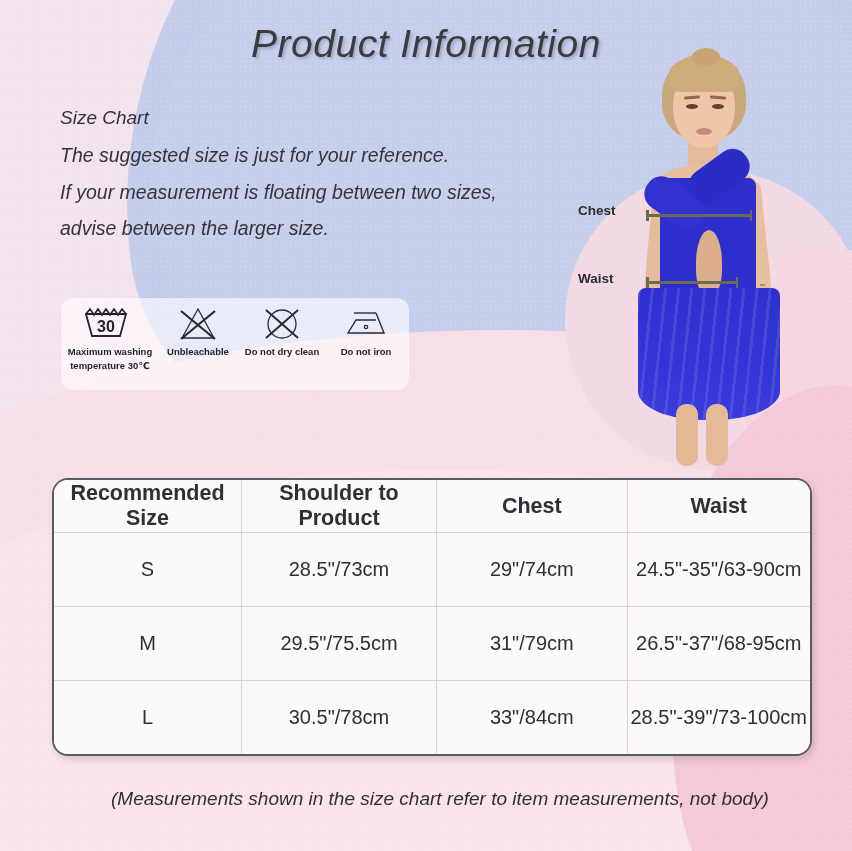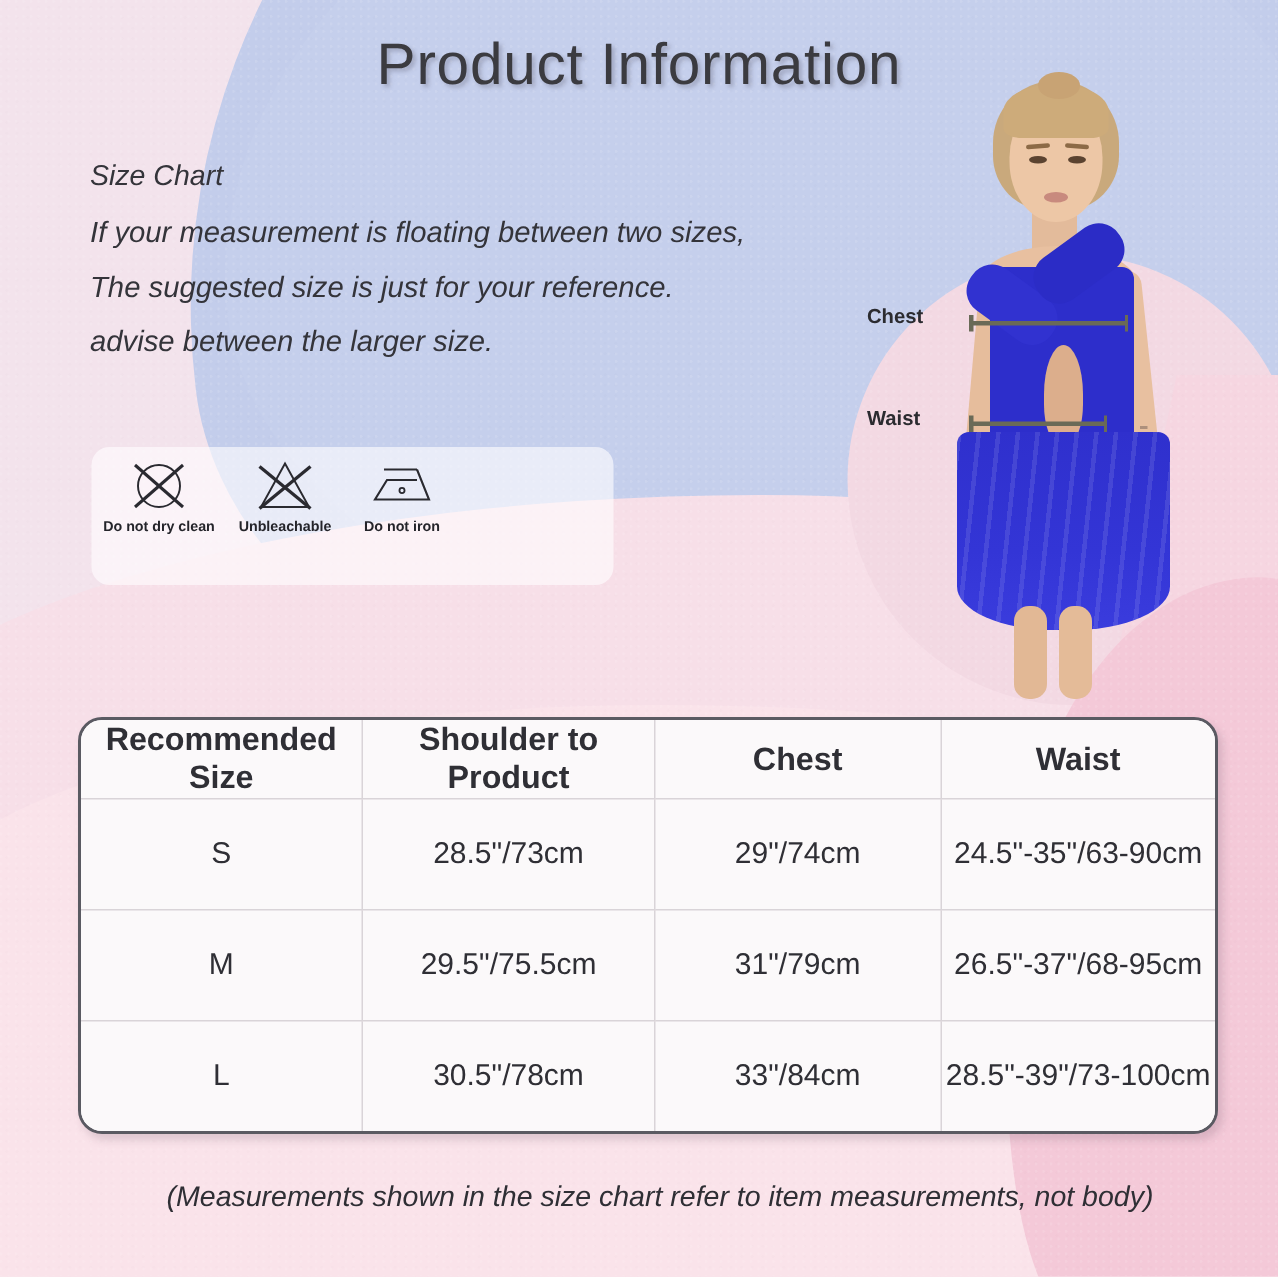--- a/index.html
+++ b/index.html
@@ -51,21 +51,21 @@
     position:absolute;inset:0;opacity:.16;
     background-image:
       radial-gradient(circle at 12% 22%, rgba(255,255,255,.7) 0 1px, transparent 1px),
       radial-gradient(circle at 64% 71%, rgba(0,0,0,.07) 0 1px, transparent 1px);
     background-size:5px 5px, 7px 7px;
   }
 
   
   .title{
     position:absolute;left:0;right:0;top:22px;text-align:center;
-    font-size:39px;font-weight:400;letter-spacing:.5px;
+    font-size:39px;font-style:italic;font-weight:400;letter-spacing:.5px;
     color:#3b3b40;text-shadow:2px 2px 3px rgba(90,90,110,.35);
   }
 
   
   .intro{position:absolute;left:60px;top:108px;width:540px;color:#34343a;}
   .intro .line{font-style:italic;font-size:19.5px;line-height:1;margin-bottom:17px;white-space:nowrap;}
   .intro .line.head{font-size:19px;margin-bottom:19px;}
 
   
   .care-panel{
@@ -196,48 +196,59 @@
   </div>
 
   <div class="meas-label" style="left:578px;top:203px;">Chest</div>
   <div class="meas-line" style="left:646px;top:214px;width:106px;"></div>
 
   <div class="meas-label" style="left:578px;top:271px;">Waist</div>
   <div class="meas-line" style="left:646px;top:281px;width:92px;"></div>
 
   <div class="intro">
     <div class="line head">Size Chart</div>
+    <div class="line">The suggested size is just for your reference.</div>
     <div class="line">If your measurement is floating between two sizes,</div>
-    <div class="line">The suggested size is just for your reference.</div>
     <div class="line">advise between the larger size.</div>
   </div>
 
   <div class="care-panel">
 
+    <div class="care-item wash">
+      <div class="care-ico">
+        <svg width="56" height="36" viewBox="0 0 56 36">
+          <path d="M4 8 L8 3 L12 9 L16 3 L20 9 L24 3 L28 9 L32 3 L36 9 L40 3 L44 8" fill="none" stroke="#232329" stroke-width="1.6"></path>
+          <path d="M4 8 L10 30 L38 30 L44 8 Z" fill="none" stroke="#232329" stroke-width="1.8"></path>
+          <text x="24" y="26" font-family="'Liberation Sans',sans-serif" font-size="16" fill="#232329" text-anchor="middle">30</text>
+        </svg>
+      </div>
+      <div class="care-lbl">Maximum washing</div>
+      <div class="care-lbl">temperature 30℃</div>
+    </div>
+
+    <div class="care-item bleach">
+      <div class="care-ico">
+        <svg width="44" height="38" viewBox="0 0 44 38">
+          <path d="M22 4 L38 33 L6 33 Z" fill="none" stroke="#2a2a30" stroke-width="1.3"></path>
+          <line x1="5" y1="6" x2="39" y2="34" stroke="#2a2a30" stroke-width="2.2"></line>
+          <line x1="39" y1="6" x2="5" y2="34" stroke="#2a2a30" stroke-width="2.2"></line>
+        </svg>
+      </div>
+      <div class="care-lbl">Unbleachable</div>
+    </div>
 
     <div class="care-item dryclean">
       <div class="care-ico">
         <svg width="44" height="38" viewBox="0 0 44 38">
           <circle cx="22" cy="19" r="14" fill="none" stroke="#2a2a30" stroke-width="1.3"></circle>
           <line x1="6" y1="5" x2="38" y2="33" stroke="#2a2a30" stroke-width="2"></line>
           <line x1="38" y1="5" x2="6" y2="33" stroke="#2a2a30" stroke-width="2"></line>
         </svg>
       </div>
       <div class="care-lbl">Do not dry clean</div>
-    </div>
-
-    <div class="care-item bleach">
-      <div class="care-ico">
-        <svg width="44" height="38" viewBox="0 0 44 38">
-          <path d="M22 4 L38 33 L6 33 Z" fill="none" stroke="#2a2a30" stroke-width="1.3"></path>
-          <line x1="5" y1="6" x2="39" y2="34" stroke="#2a2a30" stroke-width="2.2"></line>
-          <line x1="39" y1="6" x2="5" y2="34" stroke="#2a2a30" stroke-width="2.2"></line>
-        </svg>
-      </div>
-      <div class="care-lbl">Unbleachable</div>
     </div>
 
     <div class="care-item iron">
       <div class="care-ico">
         <svg width="48" height="34" viewBox="0 0 48 34">
           <line x1="12" y1="6" x2="34" y2="6" stroke="#2a2a30" stroke-width="1.4"></line>
           <path d="M34 6 L42 26 L6 26 L14 13 L34 13" fill="none" stroke="#2a2a30" stroke-width="1.4"></path>
           <circle cx="24" cy="20" r="1.7" fill="none" stroke="#2a2a30" stroke-width="1.2"></circle>
         </svg>
       </div>

